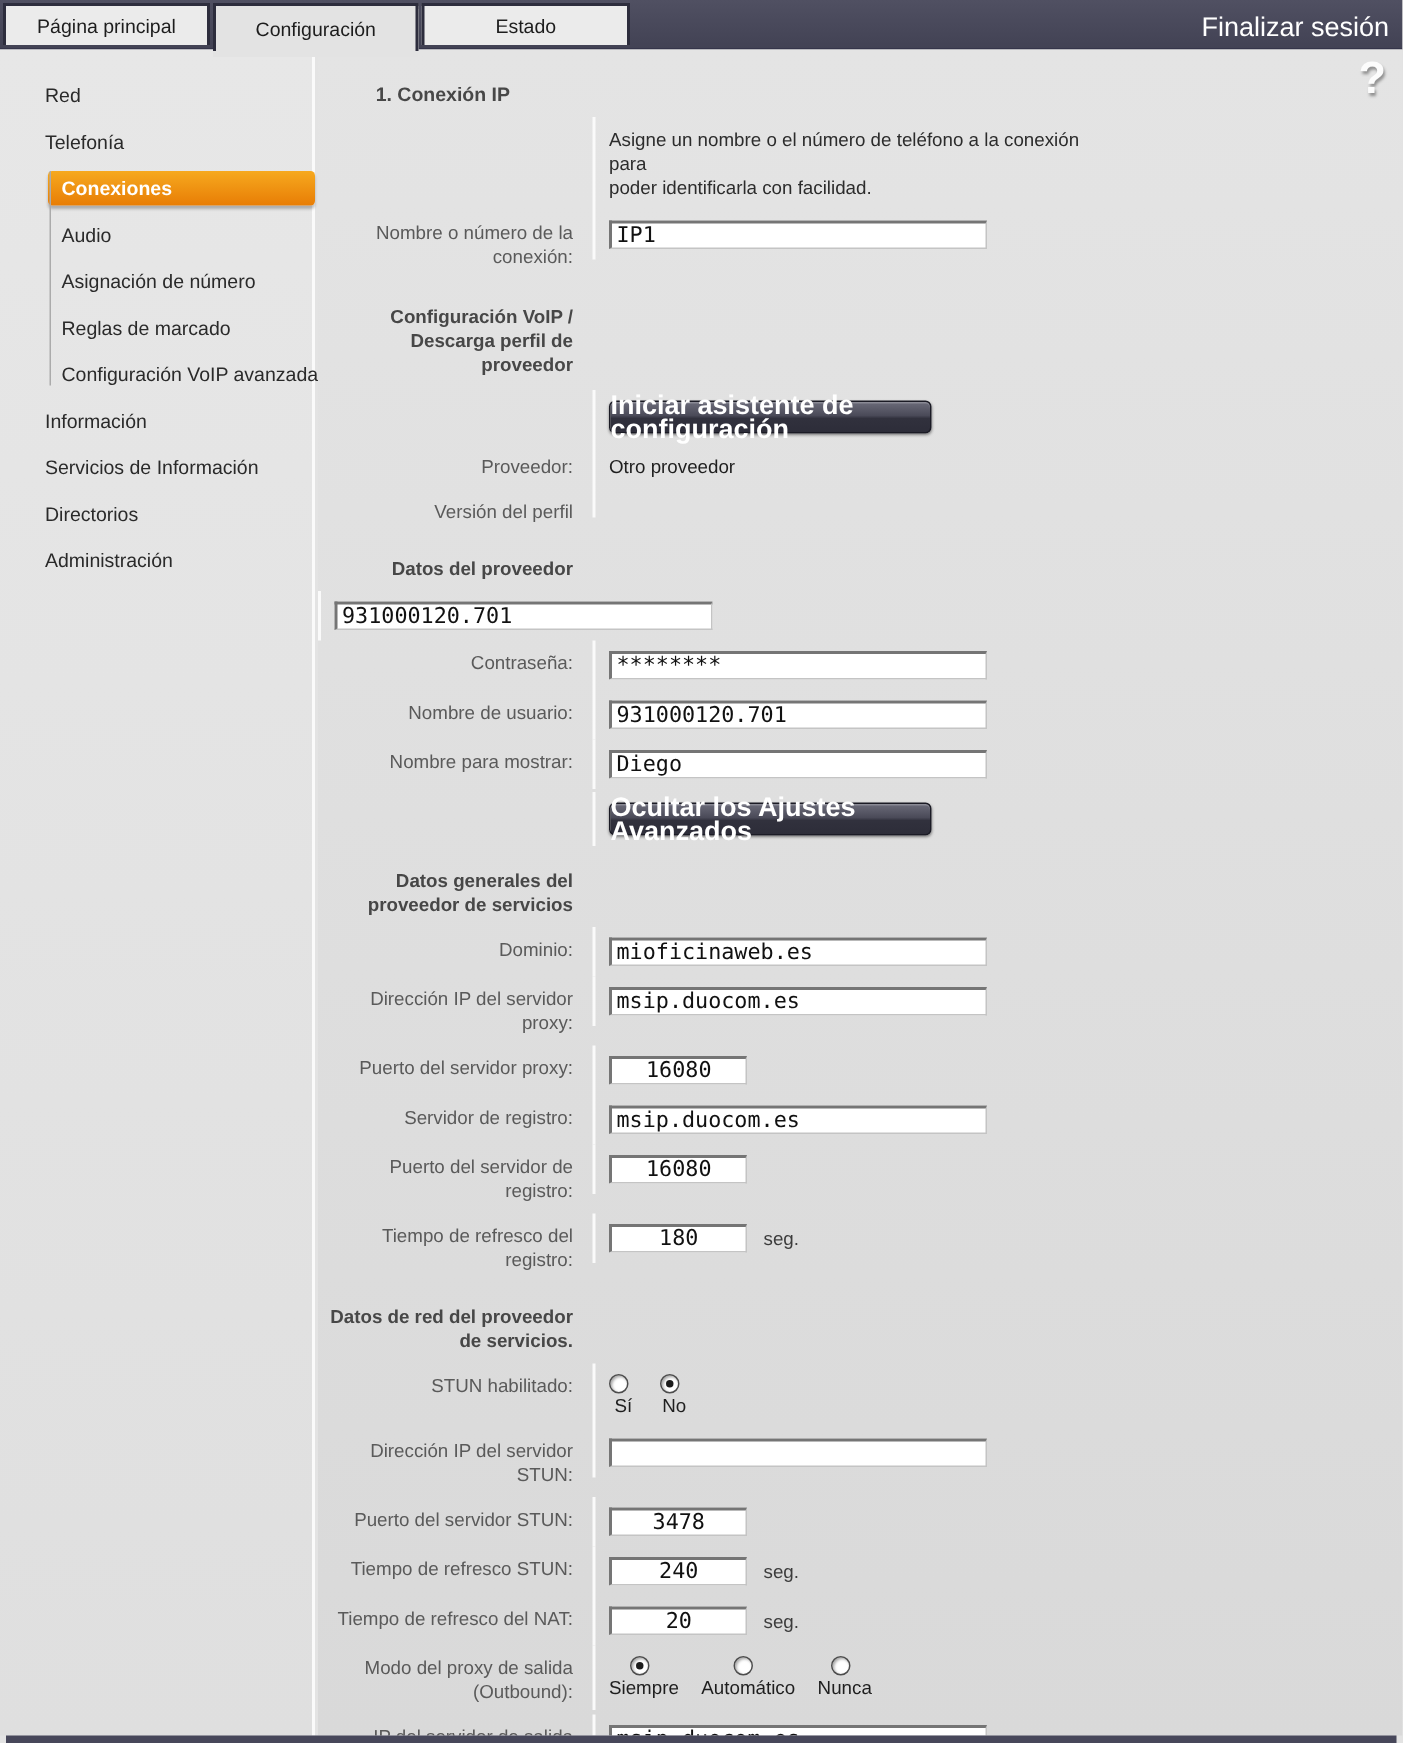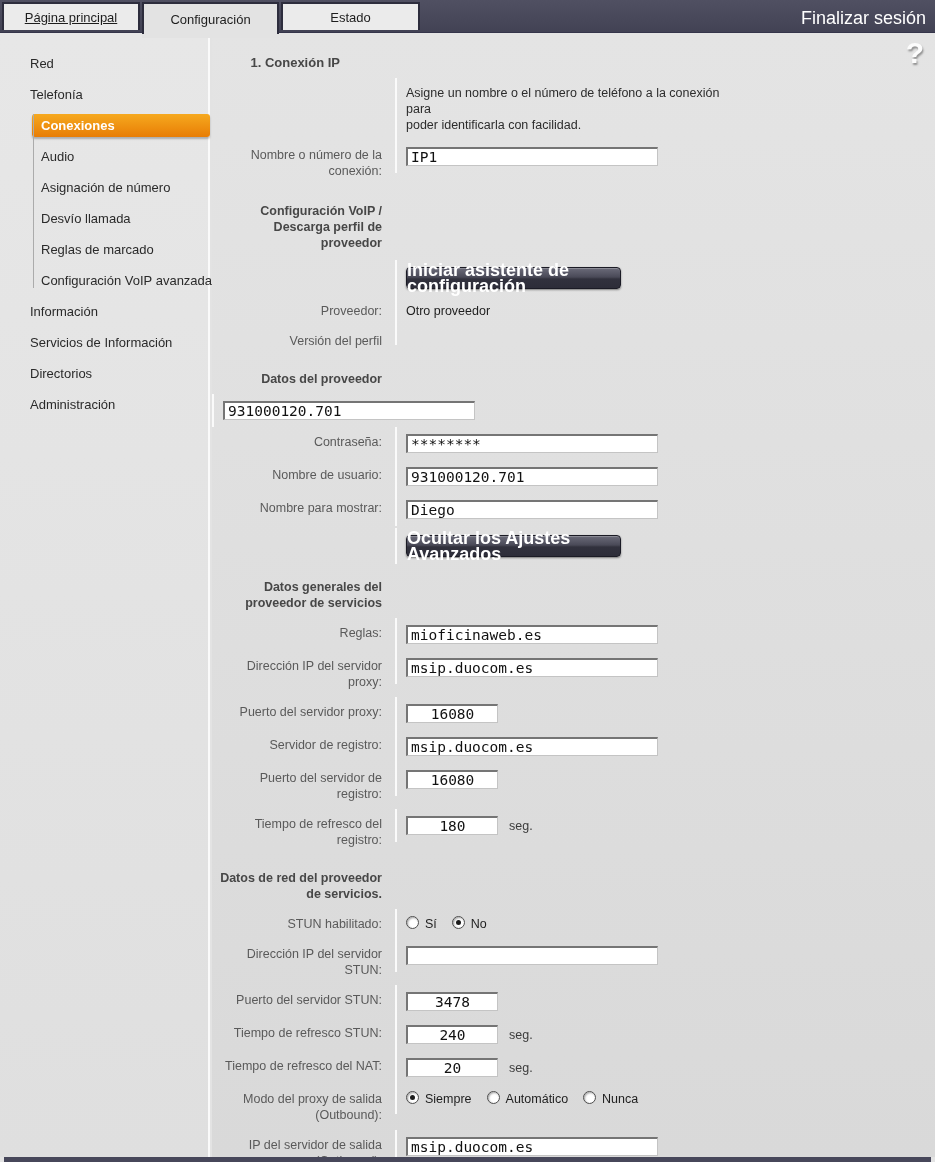--- a/index.html
+++ b/index.html
@@ -95,21 +95,21 @@
     border-top:2px solid #757575; border-left:2px solid #757575;
     border-bottom:1px solid #c4c4c4; border-right:1px solid #c4c4c4;
     background:#ffffff; padding:0 3px;
     font-family:"DejaVu Sans Mono", monospace; font-size:14.5px; color:#111;
     outline:none;
   }
   .tin.small { width:92px; text-align:center; }
   .suffix { margin-left:11px; color:#3c3c3c; }
 
   
-  .radio { display:inline-flex; align-items:flex-start; margin-right:15px; cursor:pointer; }
+  .radio { display:inline-flex; align-items:center; margin-right:15px; cursor:pointer;flex-direction:column; }
   .radio .circle {
     width:13px; height:13px; border-radius:50%;
     background:#ffffff; border:1px solid #4d4d4d;
     box-shadow:inset 1px 1px 2px rgba(0,0,0,0.35);
     margin-right:6px; position:relative; flex:0 0 13px;
   }
   .radio.checked .circle::after {
     content:""; position:absolute; left:3px; top:3px; right:3px; bottom:3px;
     border-radius:50%; background:#1c1c1c;
   }
@@ -129,40 +129,39 @@
   
   .footer {
     position:absolute; bottom:0; left:4px; right:4px; height:5px;
     background:#47475a;
   }
 </style>
 </head>
 <body>
 
 <div class="header">
-  <div class="tab" style="left:2px;width:138px;text-decoration:underline;">
+  <div class="tab" style="left:2px;width:138px;">
     <span>Página principal</span>
   </div>
   <div class="tab active" style="left:142px;width:137px;">
     <span>Configuración</span>
   </div>
   <div class="tab" style="left:281px;width:139px;">
     <span>Estado</span>
   </div>
   <div class="logout">Finalizar sesión</div>
 </div>
 
 <div class="sidebar">
   <div class="side-item">Red</div>
   <div class="side-item">Telefonía</div>
   <div class="sub-group">
     <div class="side-item side-sub selected">Conexiones</div>
     <div class="side-item side-sub">Audio</div>
     <div class="side-item side-sub">Asignación de número</div>
-    <div class="side-item side-sub">Desvío llamada</div>
     <div class="side-item side-sub">Reglas de marcado</div>
     <div class="side-item side-sub">Configuración VoIP avanzada</div>
   </div>
   <div class="side-item">Información</div>
   <div class="side-item">Servicios de Información</div>
   <div class="side-item">Directorios</div>
   <div class="side-item">Administración</div>
 </div>
 
 <div class="content">
@@ -246,21 +245,21 @@
     <div class="ffield">
       <div class="btn wide">Ocultar los Ajustes Avanzados</div>
     </div>
   </div>
 
   <div class="frow noline mt8">
     <div class="flabel fheading">Datos generales del proveedor de servicios</div>
   </div>
 
   <div class="frow">
-    <div class="flabel">Reglas:</div>
+    <div class="flabel">Dominio:</div>
     <div class="ffield">
       <input class="tin" type="text" value="mioficinaweb.es" style="">
     </div>
   </div>
 
   <div class="frow">
     <div class="flabel">Dirección IP del servidor proxy:</div>
     <div class="ffield">
       <input class="tin" type="text" value="msip.duocom.es" style="">
     </div>

